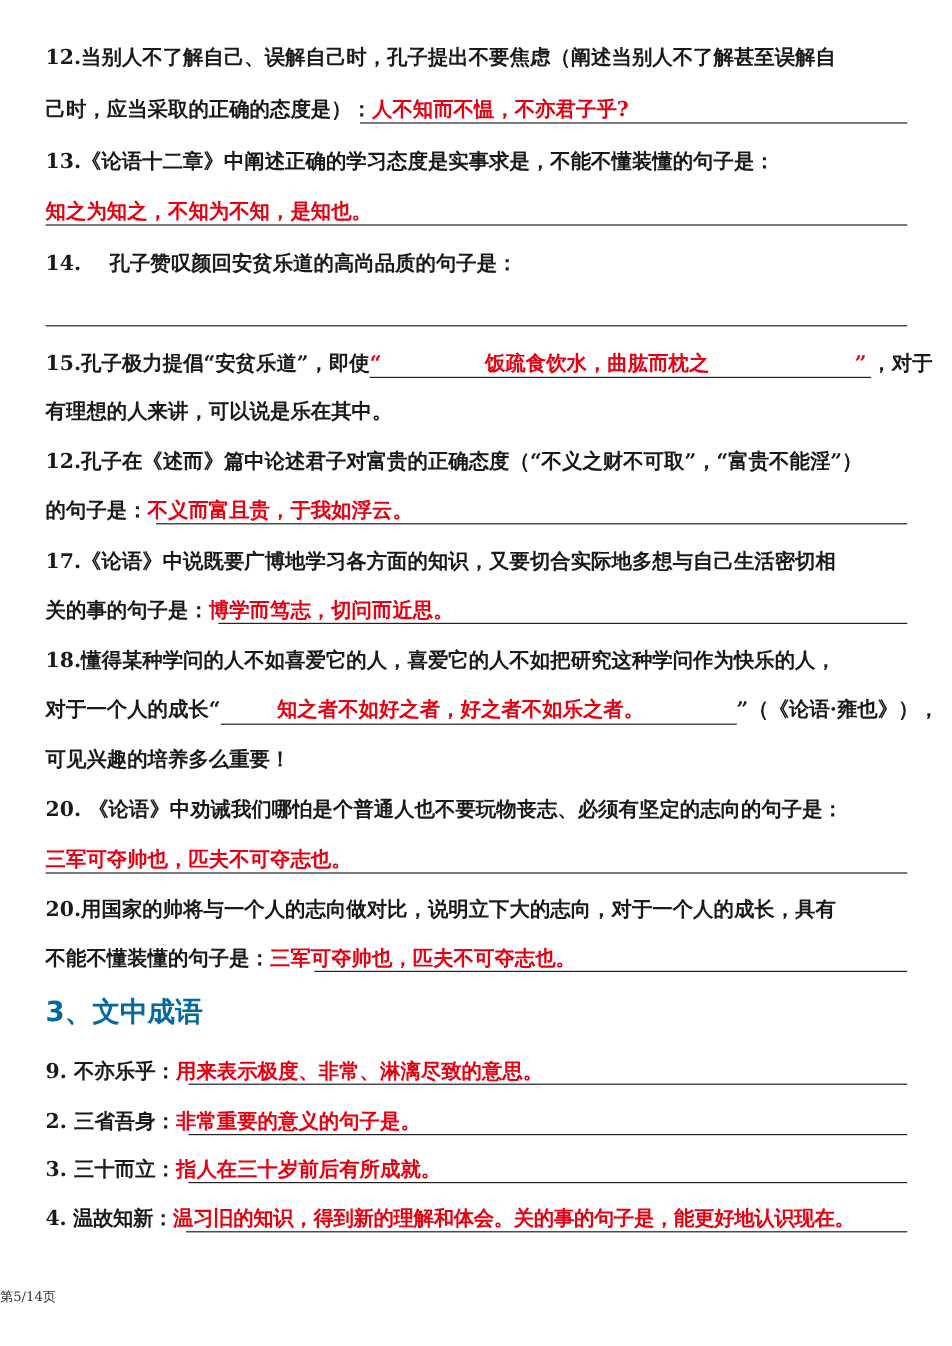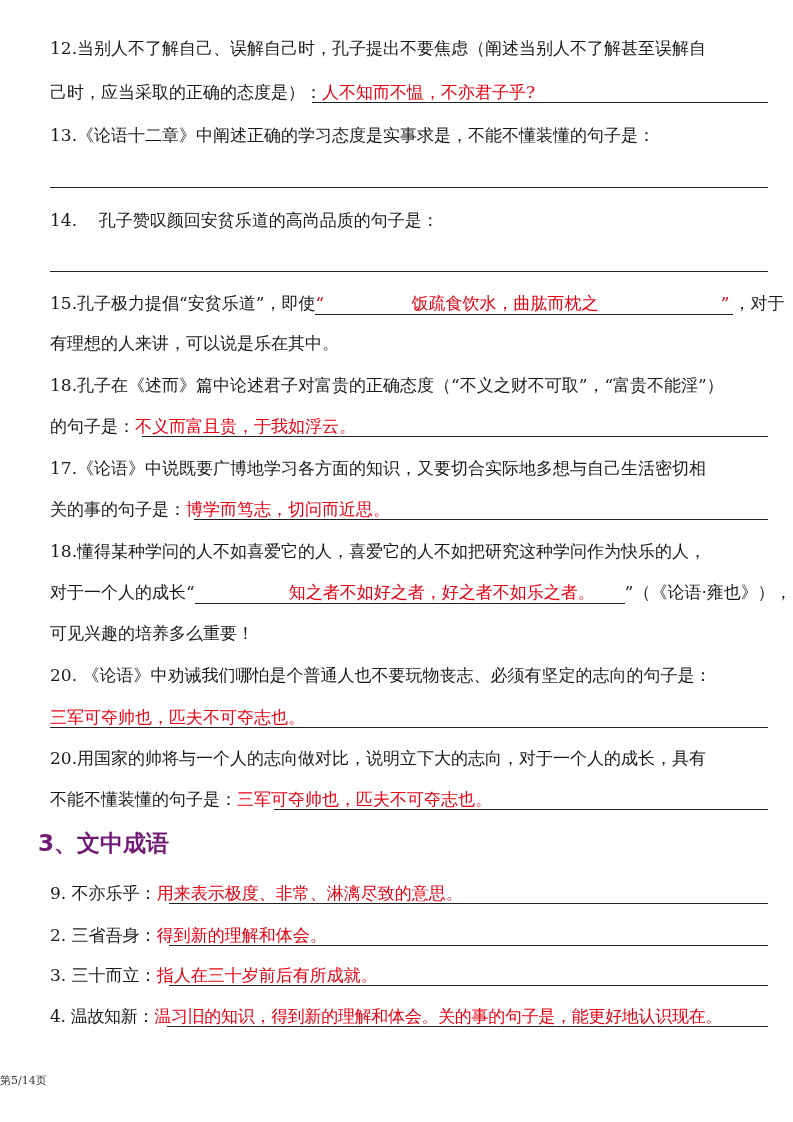--- a/index.html
+++ b/index.html
@@ -1,70 +1,71 @@
 <!DOCTYPE html>
 <html><head>
 <meta charset="utf-8">
 <style>
   html, body { margin: 0; padding: 0; background: #ffffff; }
   body { width: 793px; height: 1122px; position: relative; overflow: hidden;
          font-family: "DejaVu Serif", "Liberation Serif", serif; color: #111; }
   .page { position: absolute; left: 38px; top: 0; width: 718px; }
-  .line { position: absolute; left: 12px; width: 718px; height: 30px; font-size: 17px;
-          line-height: 30px; white-space: nowrap; }
+  .line { position: absolute; left: 0; width: 718px; height: 30px; font-size: 17px;
+          line-height: 30px; white-space: nowrap; font-weight: bold; }
   .q { color: #1a1a1a; }
   .ans { color: #e60012; }
   .blank { display: inline-block; border-bottom: 1.3px solid #222; line-height: 22px; vertical-align: baseline; }
   .fill { position: absolute; right: 0; bottom: 4px; border-bottom: 1.3px solid #222; }
-  .heading { position: absolute; left: 0; font-size: 23px; font-weight: bold; color: #701a75;
+  .heading { position: absolute; left: 0; font-size: 23px; font-weight: bold; color: #0369a1;
              font-family: "DejaVu Sans", "Liberation Sans", sans-serif; }
   .footer { position: absolute; top: 1073px; left: 0; width: 793px; text-align: left;
             font-size: 11px; color: #333; }
 </style>
 </head>
 <body>
 
 <div class="page">
 
   <div class="line q" style="top:33px">12.当别人不了解自己、误解自己时，孔子提出不要焦虑（阐述当别人不了解甚至误解自</div>
   <div class="line" style="top:77px">
     <span class="q">己时，应当采取的正确的态度是）：</span><span class="ans">人不知而不愠，不亦君子乎?</span>
     <span class="fill" style="left:262px"></span>
   </div>
 
   <div class="line q" style="top:120px">13.《论语十二章》中阐述正确的学习态度是实事求是，不能不懂装懂的句子是：</div>
   <div class="line" style="top:162px">
+    <span class="ans">知之为知之，不知为不知，是知也。</span>
     <span class="fill" style="left:0"></span>
   </div>
 
   <div class="line q" style="top:205px; white-space:pre">14.    孔子赞叹颜回安贫乐道的高尚品质的句子是：</div>
   <div class="line" style="top:246px">
     <span class="fill" style="left:0"></span>
   </div>
 
   <div class="line" style="top:288px">
     <span class="q">15.孔子极力提倡“安贫乐道”，即使</span><span class="blank" style="width:418px; position:relative"><span class="ans">“</span><span class="ans" style="position:absolute; left:96px">饭疏食饮水，曲肱而枕之</span><span class="ans" style="position:absolute; right:4px">”</span></span><span class="q">，对于</span>
   </div>
   <div class="line q" style="top:328px">有理想的人来讲，可以说是乐在其中。</div>
 
-  <div class="line q" style="top:370px">18.孔子在《述而》篇中论述君子对富贵的正确态度（“不义之财不可取”，“富贵不能淫”）</div>
+  <div class="line q" style="top:370px">12.孔子在《述而》篇中论述君子对富贵的正确态度（“不义之财不可取”，“富贵不能淫”）</div>
   <div class="line" style="top:411px">
     <span class="q">的句子是：</span><span class="ans">不义而富且贵，于我如浮云。</span>
     <span class="fill" style="left:92px"></span>
   </div>
 
   <div class="line q" style="top:453px">17.《论语》中说既要广博地学习各方面的知识，又要切合实际地多想与自己生活密切相</div>
   <div class="line" style="top:494px">
     <span class="q">关的事的句子是：</span><span class="ans">博学而笃志，切问而近思。</span>
     <span class="fill" style="left:144px"></span>
   </div>
 
   <div class="line q" style="top:536px">18.懂得某种学问的人不如喜爱它的人，喜爱它的人不如把研究这种学问作为快乐的人，</div>
   <div class="line" style="top:577px">
-    <span class="q">对于一个人的成长“</span><span class="blank" style="width:430px; text-align:right; padding-right:30px; box-sizing:border-box"><span class="ans">知之者不如好之者，好之者不如乐之者。</span></span><span class="q">”（《论语·雍也》），</span>
+    <span class="q">对于一个人的成长“</span><span class="blank" style="width:430px; text-align:center; padding-right:30px; box-sizing:border-box"><span class="ans">知之者不如好之者，好之者不如乐之者。</span></span><span class="q">”（《论语·雍也》），</span>
   </div>
   <div class="line q" style="top:618px">可见兴趣的培养多么重要！</div>
 
   <div class="line q" style="top:660px">20. 《论语》中劝诫我们哪怕是个普通人也不要玩物丧志、必须有坚定的志向的句子是：</div>
   <div class="line" style="top:702px">
     <span class="ans">三军可夺帅也，匹夫不可夺志也。</span>
     <span class="fill" style="left:0"></span>
   </div>
 
   <div class="line q" style="top:743px">20.用国家的帅将与一个人的志向做对比，说明立下大的志向，对于一个人的成长，具有</div>
@@ -73,21 +74,21 @@
     <span class="fill" style="left:224px"></span>
   </div>
 
   <div class="heading" style="top:828px">3、文中成语</div>
 
   <div class="line" style="top:878px">
     <span class="q">9. 不亦乐乎：</span><span class="ans">用来表示极度、非常、淋漓尽致的意思。</span>
     <span class="fill" style="left:119px"></span>
   </div>
   <div class="line" style="top:920px">
-    <span class="q">2. 三省吾身：</span><span class="ans">得到新的理解和体会。</span>
+    <span class="q">2. 三省吾身：</span><span class="ans">非常重要的意义的句子是。</span>
     <span class="fill" style="left:119px"></span>
   </div>
   <div class="line" style="top:960px">
     <span class="q">3. 三十而立：</span><span class="ans">指人在三十岁前后有所成就。</span>
     <span class="fill" style="left:119px"></span>
   </div>
   <div class="line" style="top:1001px; letter-spacing:-0.3px">
     <span class="q">4. 温故知新：</span><span class="ans">温习旧的知识，得到新的理解和体会。关的事的句子是，能更好地认识现在。</span>
     <span class="fill" style="left:117px"></span>
   </div>

